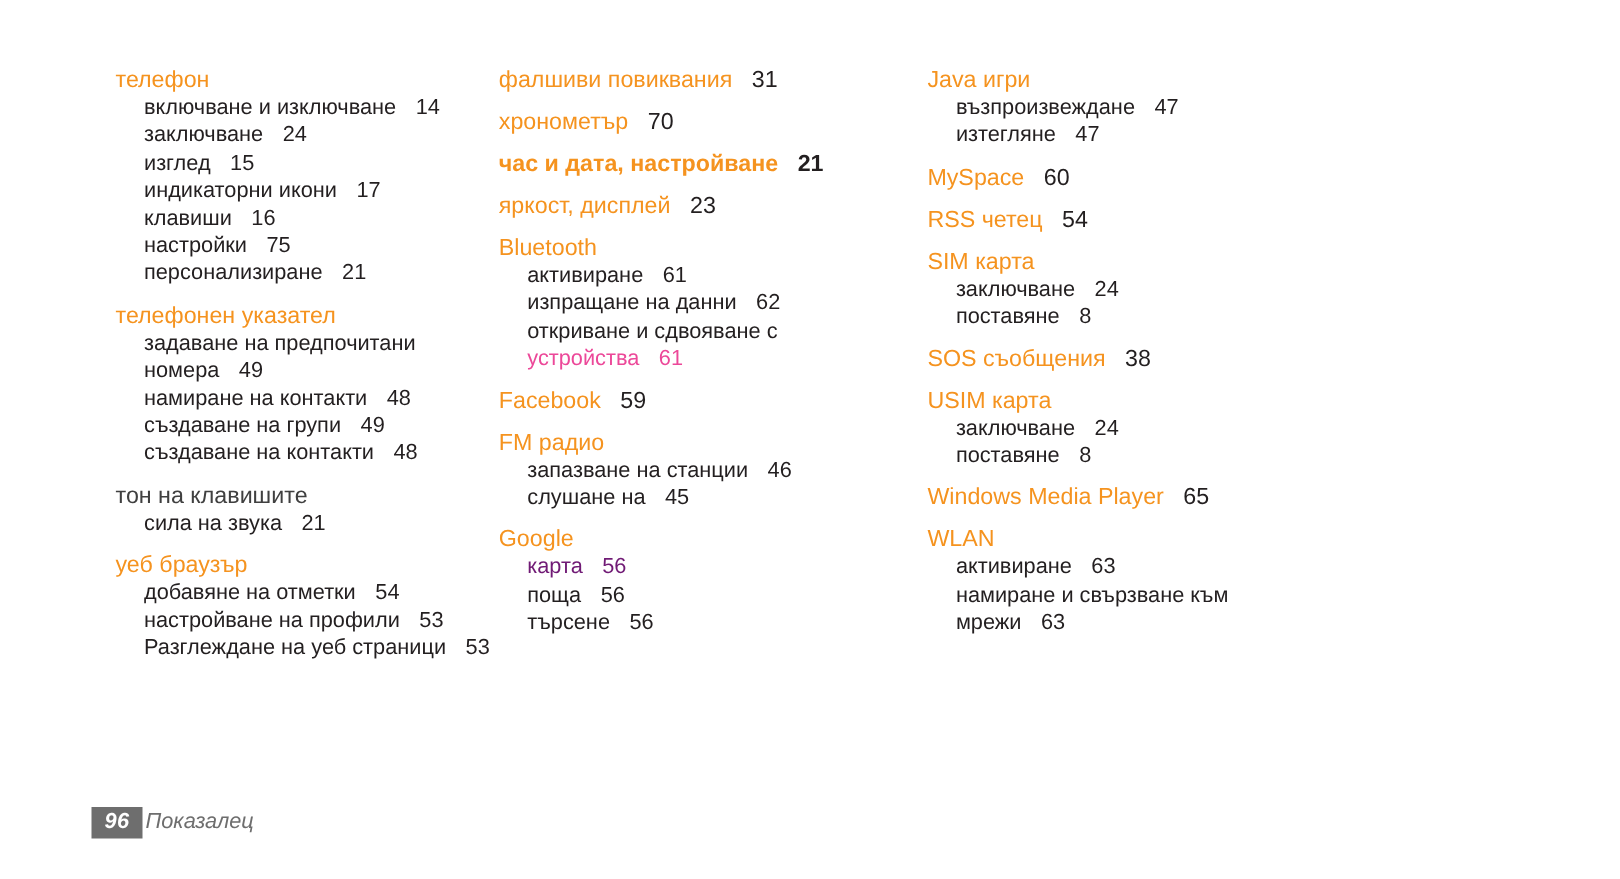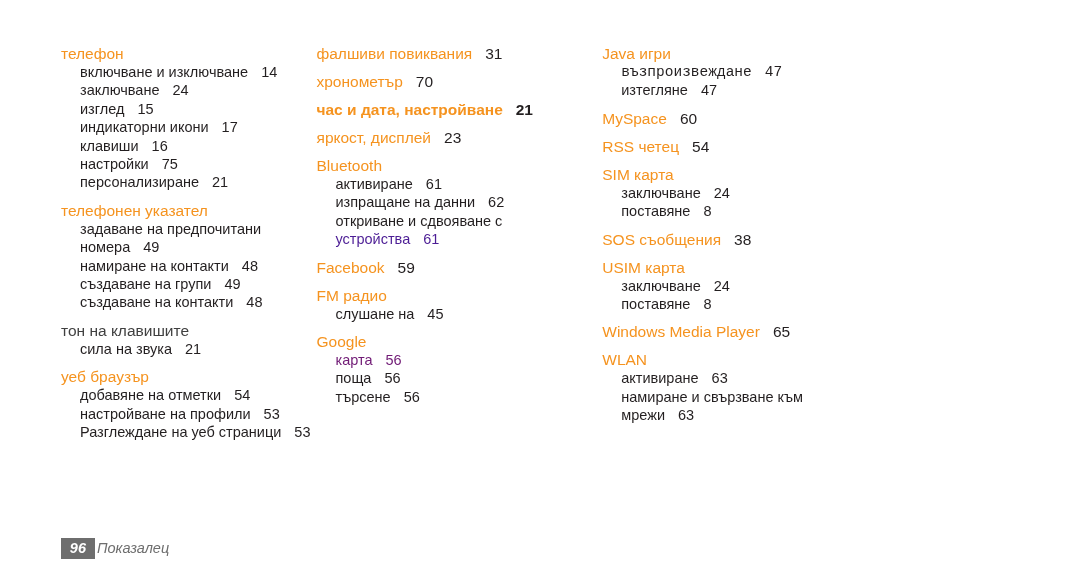--- a/index.html
+++ b/index.html
@@ -23,21 +23,21 @@
     position: absolute;
     left: 0;
     top: 0;
     width: 1080px;
     height: 586px;
   }
 
   
   #index-columns {
     position: absolute;
-    left: 0;
+    left: 16px;
     top: 44px;
     width: 944px;
     display: flex;
     align-items: flex-start;
     justify-content: center;
   }
   .index-column {
     box-sizing: border-box;
   }
   .index-column.col-1 { width: 336px; padding-left: 61px; }
@@ -169,46 +169,47 @@
         </div>
         <div class="index-group">
           <div class="group-head" style="color: rgb(245, 147, 31);"><span>яркост, дисплей</span><span class="pg" style="color: rgb(35, 31, 32);">23</span></div>
         </div>
         <div class="index-group">
           <div class="group-head" style="color: rgb(245, 147, 31);"><span>Bluetooth</span></div>
           <ul class="sub-list">
             <li class="sub-item" style="color: rgb(35, 31, 32);"><span>активиране</span><span class="pg">61</span></li>
             <li class="sub-item" style="color: rgb(35, 31, 32);"><span>изпращане на данни</span><span class="pg">62</span></li>
             <li class="sub-item" style="color: rgb(35, 31, 32);"><span>откриване и сдвояване с</span></li>
-            <li class="sub-item cont" style="color: #4c1d95;"><span>устройства</span><span class="pg">61</span></li>
+            <li class="sub-item cont" style="color: #ec4899;"><span>устройства</span><span class="pg">61</span></li>
           </ul>
         </div>
         <div class="index-group">
           <div class="group-head" style="color: rgb(245, 147, 31);"><span>Facebook</span><span class="pg" style="color: rgb(35, 31, 32);">59</span></div>
         </div>
         <div class="index-group">
           <div class="group-head" style="color: rgb(245, 147, 31);"><span>FM радио</span></div>
           <ul class="sub-list">
+            <li class="sub-item" style="color: rgb(35, 31, 32);"><span>запазване на станции</span><span class="pg">46</span></li>
             <li class="sub-item" style="color: rgb(35, 31, 32);"><span>слушане на</span><span class="pg">45</span></li>
           </ul>
         </div>
         <div class="index-group">
           <div class="group-head" style="color: rgb(245, 147, 31);"><span>Google</span></div>
           <ul class="sub-list">
             <li class="sub-item" style="color: #701a75;"><span>карта</span><span class="pg">56</span></li>
             <li class="sub-item" style="color: rgb(35, 31, 32);"><span>поща</span><span class="pg">56</span></li>
             <li class="sub-item" style="color: rgb(35, 31, 32);"><span>търсене</span><span class="pg">56</span></li>
           </ul>
         </div>
       </div>
     <div class="index-column col-3">
         <div class="index-group">
           <div class="group-head" style="color: rgb(245, 147, 31);"><span>Java игри</span></div>
           <ul class="sub-list">
-            <li class="sub-item" style="color: rgb(35, 31, 32); font-family: Liberation Mono, monospace;"><span>възпроизвеждане</span><span class="pg">47</span></li>
+            <li class="sub-item" style="color: rgb(35, 31, 32);"><span>възпроизвеждане</span><span class="pg">47</span></li>
             <li class="sub-item" style="color: rgb(35, 31, 32);"><span>изтегляне</span><span class="pg">47</span></li>
           </ul>
         </div>
         <div class="index-group">
           <div class="group-head" style="color: rgb(245, 147, 31);"><span>MySpace</span><span class="pg" style="color: rgb(35, 31, 32);">60</span></div>
         </div>
         <div class="index-group">
           <div class="group-head" style="color: rgb(245, 147, 31);"><span>RSS четец</span><span class="pg" style="color: rgb(35, 31, 32);">54</span></div>
         </div>
         <div class="index-group">

